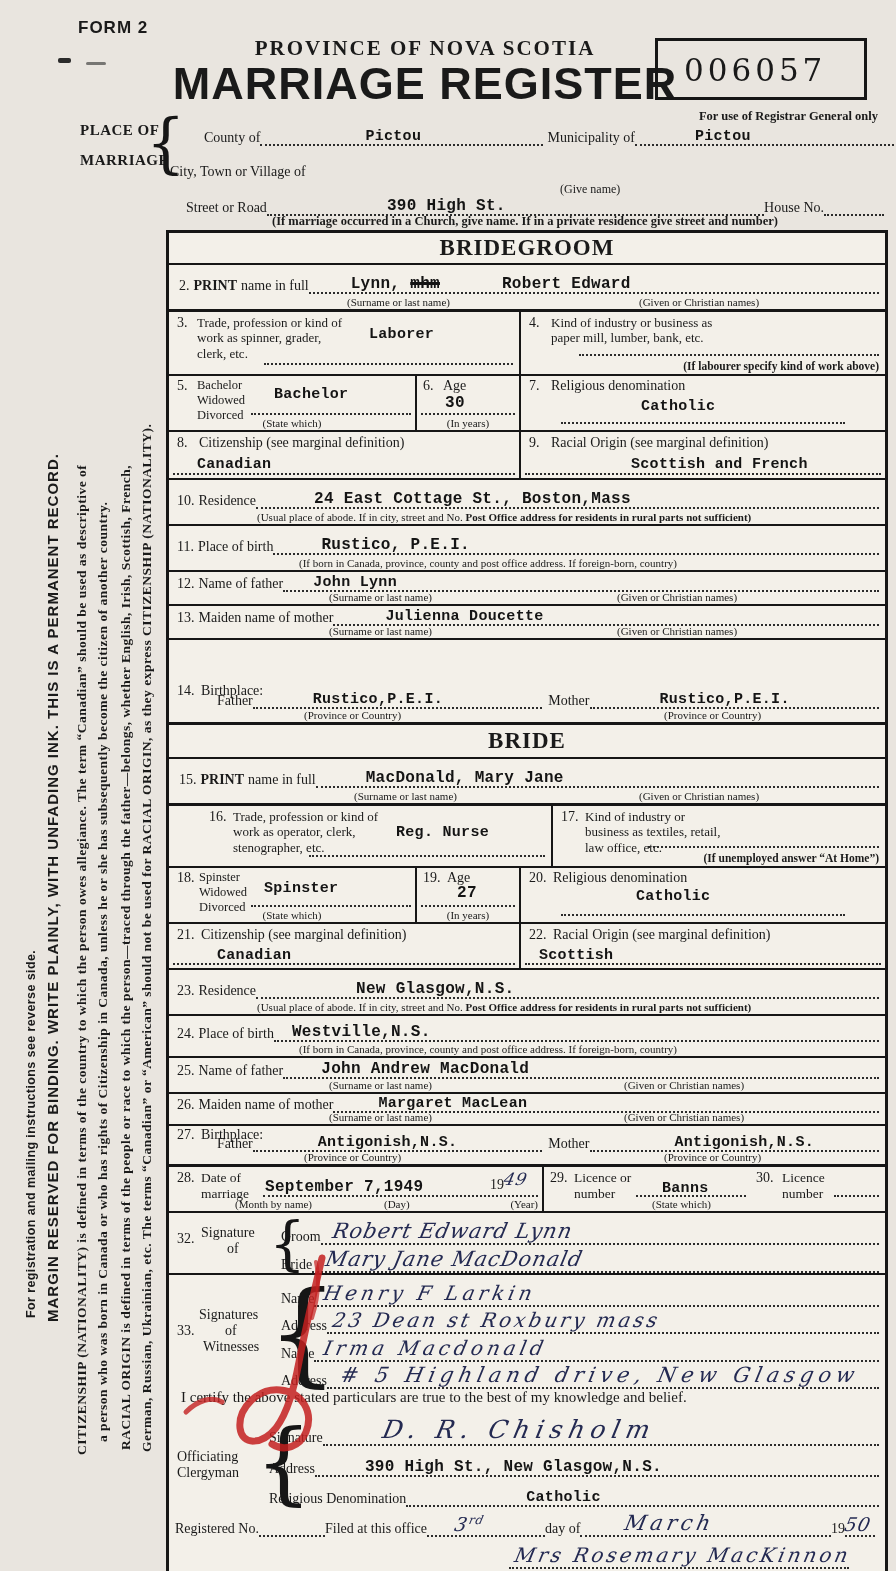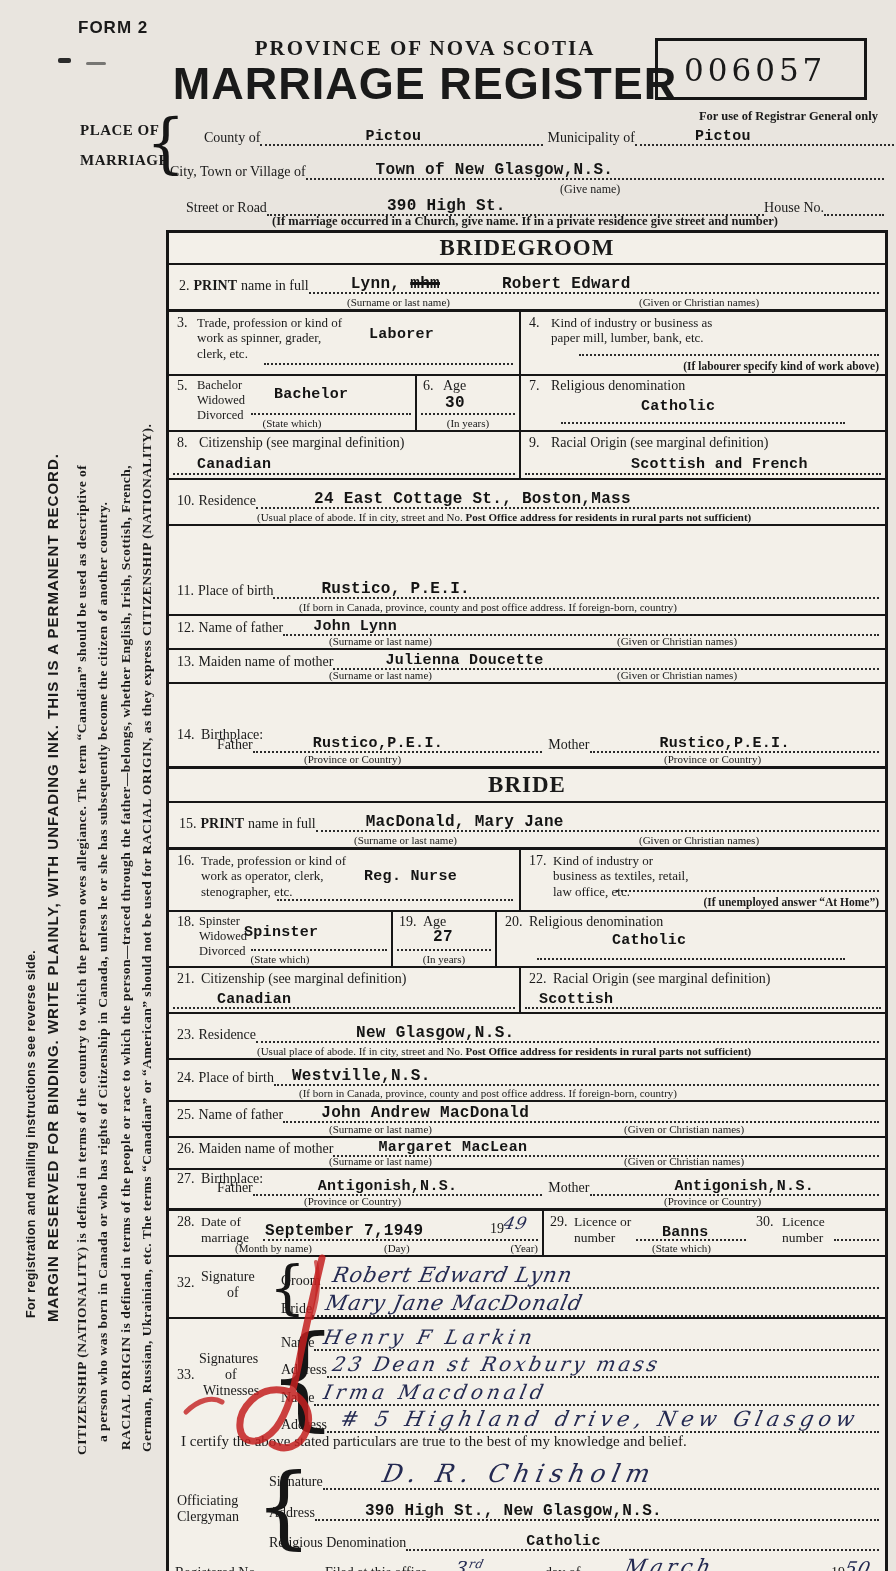--- a/index.html
+++ b/index.html
@@ -77,23 +77,20 @@
       <span class="typed" style="margin-left:105px;">Pictou</span>
     </span>
     <span class="lbl" style="margin-left:4px;">Municipality of</span>
     <span class="fill">
       <span class="typed" style="margin-left:60px;">Pictou</span>
     </span>
   </div>
 
   <div class="linewrap" style="left:170px;top:154px;width:714px;height:26px;">
     <span class="lbl">City, Town or Village of</span>
-    <span class="fill">
-      <span class="typed" style="margin-left:70px;font-size:16px;">Town of New Glasgow,N.S.</span>
-    </span>
   </div>
   <div class="abs cap" style="left:560px;top:182px;font-size:12px;">(Give name)</div>
 
   <div class="linewrap" style="left:186px;top:190px;width:698px;height:26px;">
     <span class="lbl">Street or Road</span>
     <span class="fill">
       <span class="typed" style="margin-left:120px;font-size:16px;">390 High St.</span>
     </span>
     <span class="lbl">House No.</span>
     <span class="fillseg" style="width:60px;"></span>
@@ -180,21 +177,21 @@
         <span class="lbl" style="margin-left:4px;">Residence</span>
         <span class="fill">
           <span class="typed" style="margin-left:58px;font-size:16px;">24 East Cottage St., Boston,Mass</span>
         </span>
       </div>
       <div class="caps">
         <span class="cap" style="left:88px;"><i style="font-style:normal;">(Usual place of abode.  If in city, street and No.</i> <i class="capb" style="font-style:normal;">Post Office address for residents in rural parts not sufficient)</i></span>
       </div>
     </div>
 
-    <div class="frow" style="height:44px;margin-top:44px;">
+    <div class="frow" style="height:44px;">
       <div class="linewrap" style="left:8px;right:6px;bottom:15px;">
         <span class="no">11.</span>
         <span class="lbl" style="margin-left:4px;">Place of birth</span>
         <span class="fill">
           <span class="typed" style="margin-left:48px;font-size:16px;">Rustico, P.E.I.</span>
         </span>
       </div>
       <div class="caps">
         <span class="cap" style="left:130px;">(If born in Canada, province, county and post office address.  If foreign-born, country)</span>
       </div>
@@ -258,36 +255,36 @@
           <span class="typed" style="margin-left:50px;font-size:16px;">MacDonald, Mary Jane</span>
         </span>
       </div>
       <div class="caps">
         <span class="cap" style="left:185px;">(Surname or last name)</span>
         <span class="cap" style="left:470px;">(Given or Christian names)</span>
       </div>
     </div>
 
     <div class="cols" style="height:60px;">
-      <div class="col bR" style="width:352px;">
+      <div class="col bR" style="width:352px;margin-left:32px;">
         <span class="no abs" style="left:8px;top:3px;">16.</span>
         <span class="lblblk" style="left:32px;top:3px;width:148px;">Trade, profession or kind of work as operator, clerk, stenographer, etc.</span>
         <span class="typed abs" style="left:195px;top:16px;">Reg. Nurse</span>
         <span class="dots" style="left:108px;right:6px;bottom:9px;"></span>
       </div>
       <div class="col" style="flex:1;">
         <span class="no abs" style="left:8px;top:3px;">17.</span>
         <span class="lblblk" style="left:32px;top:3px;width:140px;">Kind of industry or business as textiles, retail, law office, etc.</span>
         <span class="dots" style="left:95px;right:6px;bottom:18px;"></span>
         <span class="cap abs capb" style="right:6px;bottom:2px;font-size:11.5px;">(If unemployed answer “At Home”)</span>
       </div>
     </div>
 
     <div class="cols" style="height:54px;">
-      <div class="col bR" style="width:224px;">
+      <div class="col bR" style="width:248px;padding-left:20px;">
         <span class="no abs" style="left:8px;top:2px;">18.</span>
         <span class="lblblk" style="left:30px;top:2px;width:66px;font-size:12.5px;">Spinster Widowed Divorced</span>
         <span class="typed abs" style="left:75px;top:10px;">Spinster</span>
         <span class="dots" style="left:82px;right:4px;bottom:15px;"></span>
         <span class="cap abs" style="left:0;right:0;bottom:1px;text-align:center;position:absolute;">(State which)</span>
       </div>
       <div class="col bR" style="width:104px;">
         <span class="no abs" style="left:6px;top:2px;">19.</span>
         <span class="lbl abs" style="left:30px;top:2px;">Age</span>
         <span class="typed abs" style="left:40px;top:15px;font-size:16px;">27</span>

